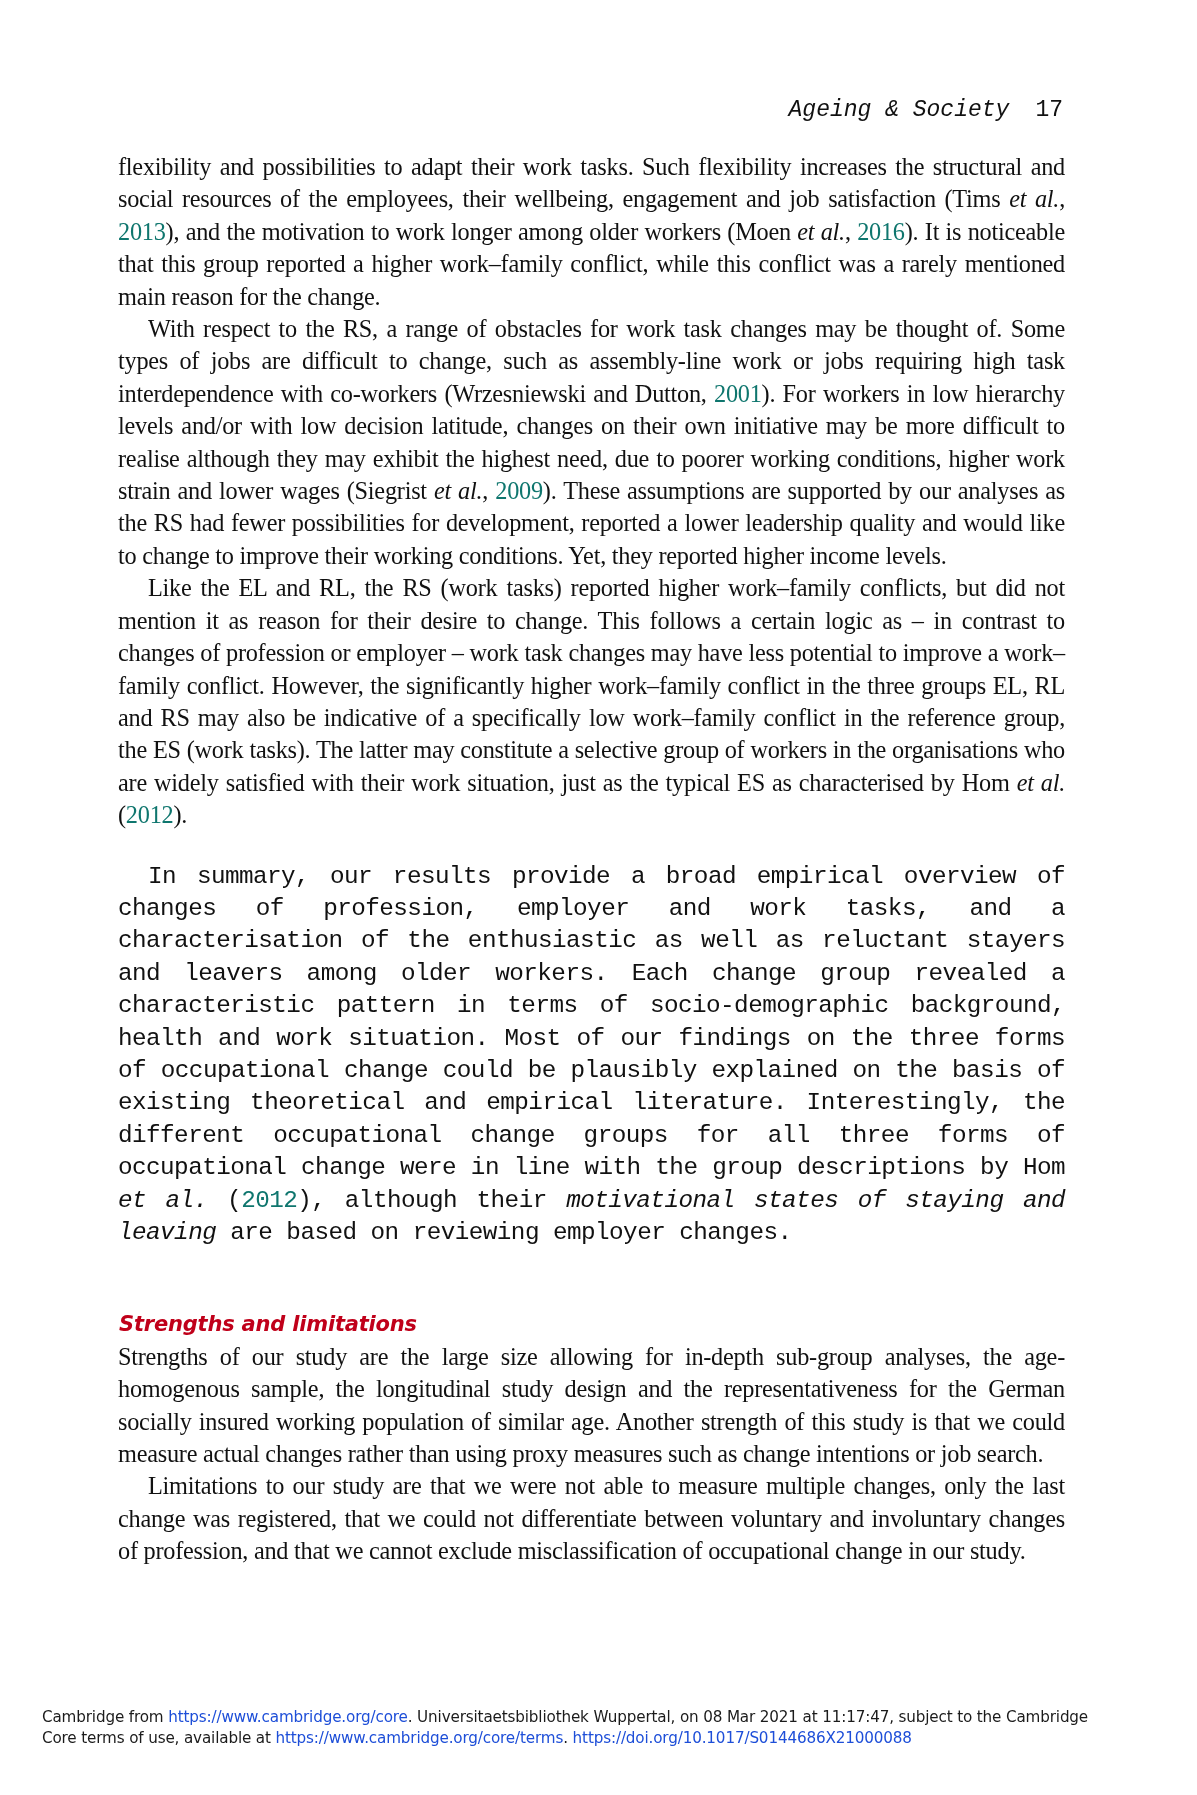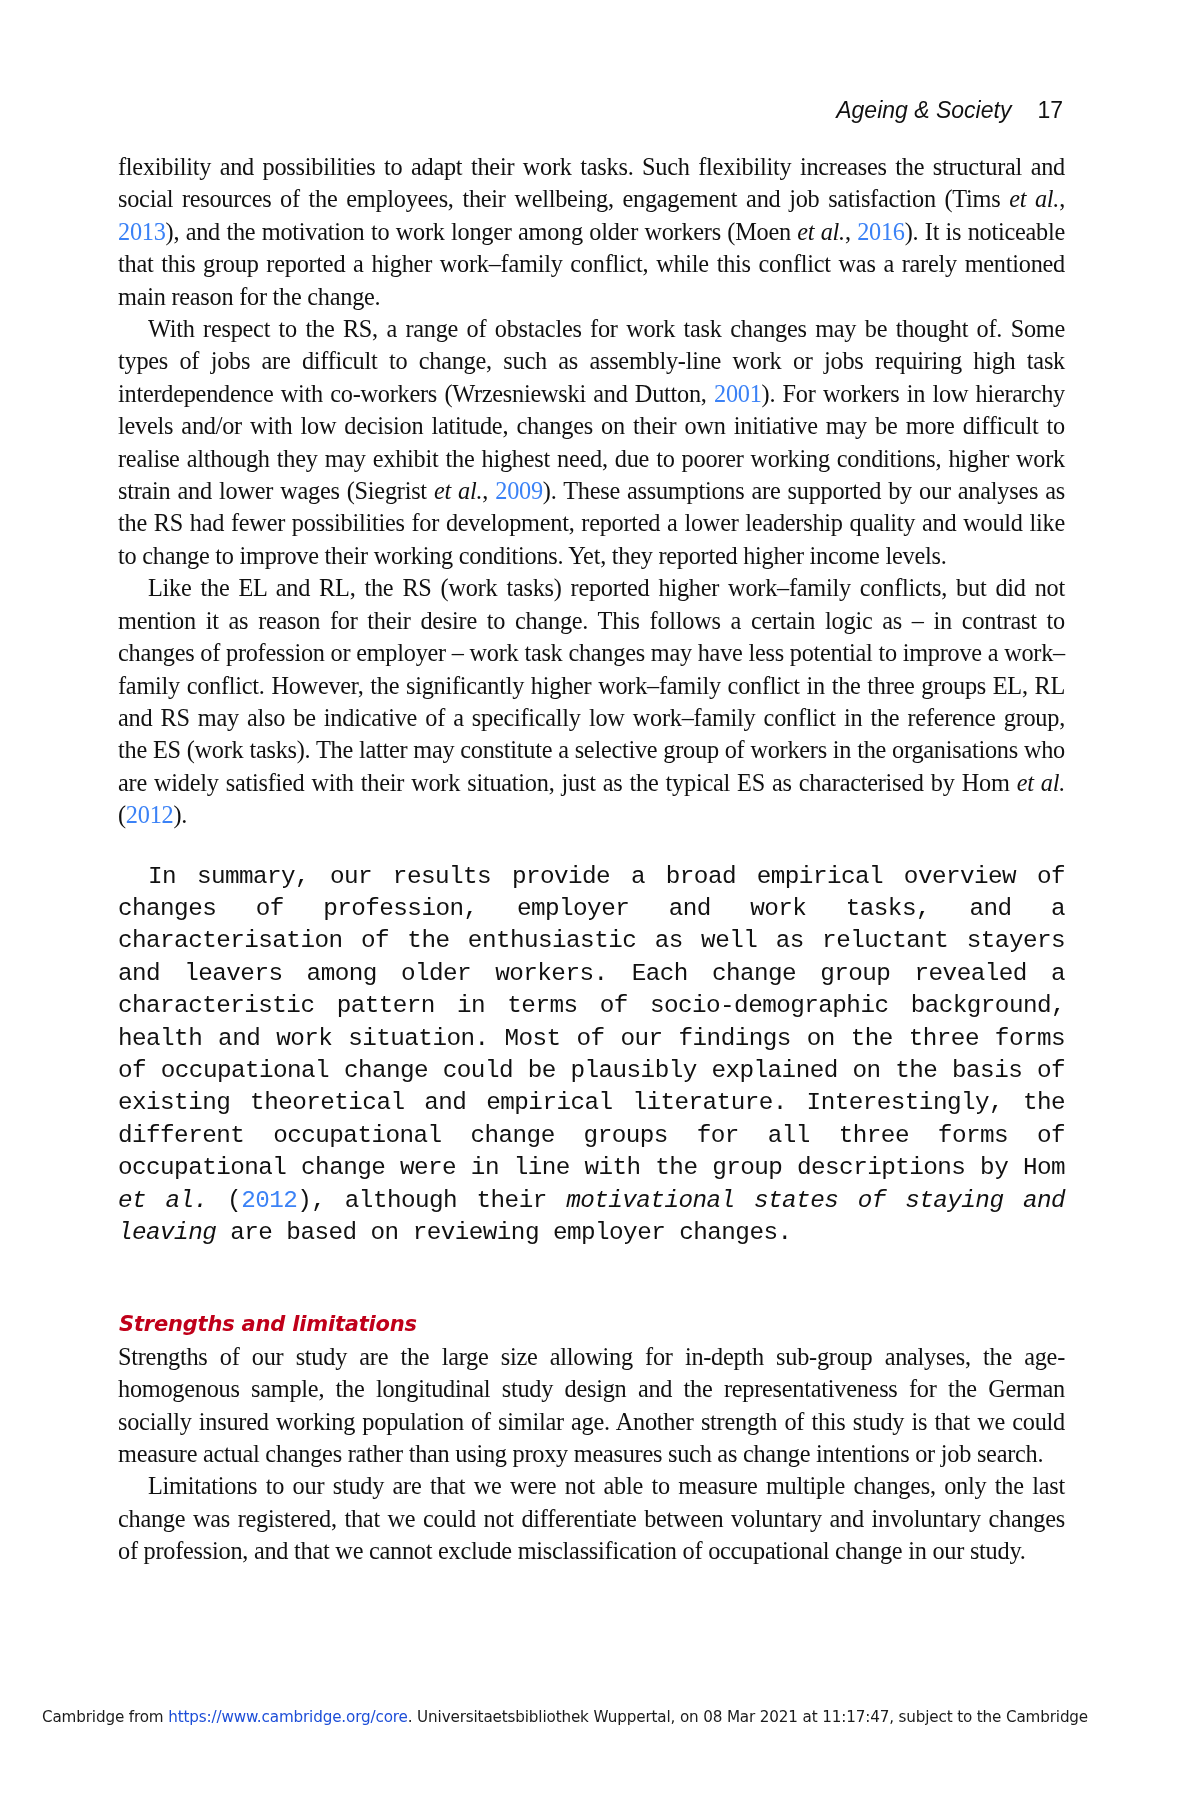--- a/index.html
+++ b/index.html
@@ -7,21 +7,21 @@
       width: 1197px;
       height: 1795px;
       position: relative;
       overflow: hidden;
       color: #111111;
     }
     .running-head {
       position: absolute;
       top: 96px;
       right: 134px;
-      font-family: Liberation Sans, sans-serif;
+      font-family: Liberation Mono, monospace;
       font-size: 23px;
       line-height: 28px;
       white-space: nowrap;
     }
     .running-head .journal { font-style: italic; }
     .running-head .page-no { margin-left: 26px; }
 
     .body-text {
       position: absolute;
       left: 118px;
@@ -36,21 +36,21 @@
       margin: 0;
       text-align: justify;
       text-align-last: left;
       hyphens: manual;
     }
     .body-text p.indent { text-indent: 30px; }
     .body-text p.gap-before { margin-top: 29px; }
     .body-text p.tight { letter-spacing: -0.55px; font-family: Liberation Mono, monospace; }
     .body-text em { font-style: italic; margin-top: 11px; }
     .body-text a, .ref-link {
-      color: #3b82f6;
+      color: #0f766e;
       text-decoration: none;
     }
     h2.section-heading {
       margin: 59px 0 0 1px;
       font-family: "DejaVu Sans", "Liberation Sans", sans-serif;
       font-style: italic;
       font-weight: bold;
       font-size: 21px;
       line-height: 32.4px;
       letter-spacing: -0.2px;
@@ -89,13 +89,14 @@
 
   <h2 class="section-heading" style="color:#c0001a">Strengths and limitations</h2>
 
   <p>Strengths of our study are the large size allowing for in-depth sub-group analyses, the age-homogenous sample, the longitudinal study design and the representative­ness for the German socially insured working population of similar age. Another strength of this study is that we could measure actual changes rather than using proxy measures such as change intentions or job search.</p>
 
   <p class="indent">Limitations to our study are that we were not able to measure multiple changes, only the last change was registered, that we could not differentiate between volun­tary and involuntary changes of profession, and that we cannot exclude misclassi­fication of occupational change in our study.</p>
 </div>
 
 <div class="footer">
   <span class="line"><span>Cambridge from </span><a>https://www.cambridge.org/core</a><span>. Universitaetsbibliothek Wuppertal, on 08 Mar 2021 at 11:17:47, subject to the Cambridge</span></span>
+  <span class="line"><span>Core terms of use, available at </span><a>https://www.cambridge.org/core/terms</a><span>. </span><a>https://doi.org/10.1017/S0144686X21000088</a></span>
 </div>
 
 </body></html>

